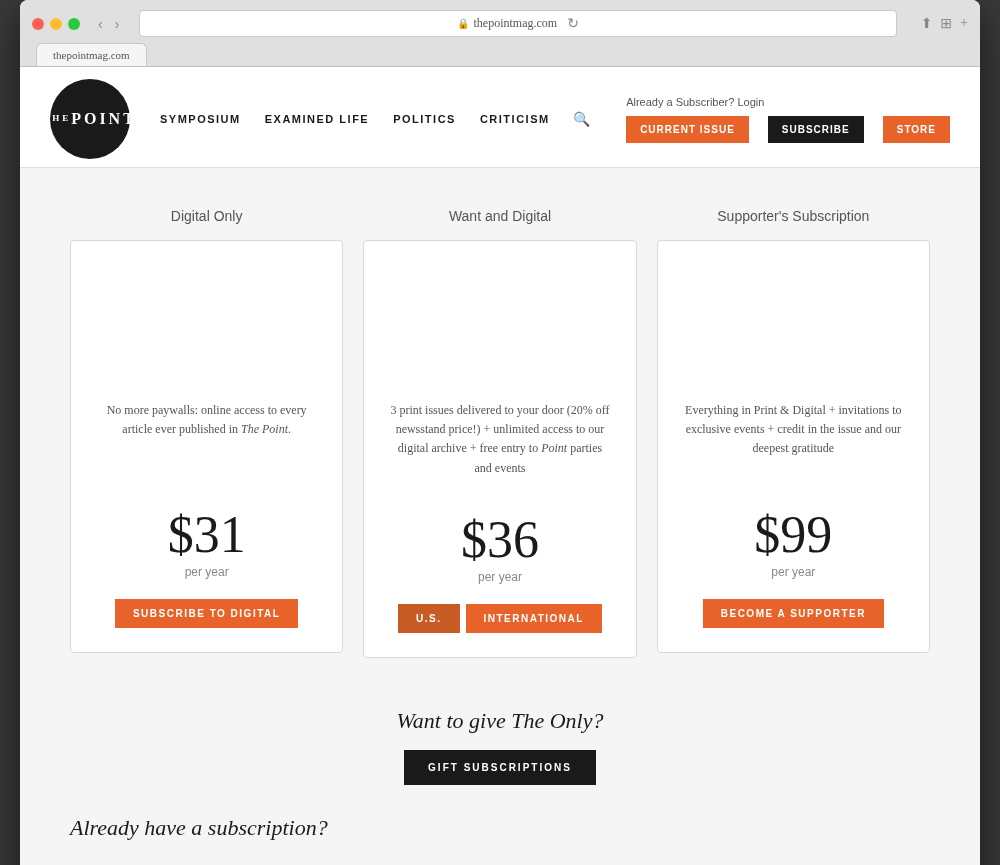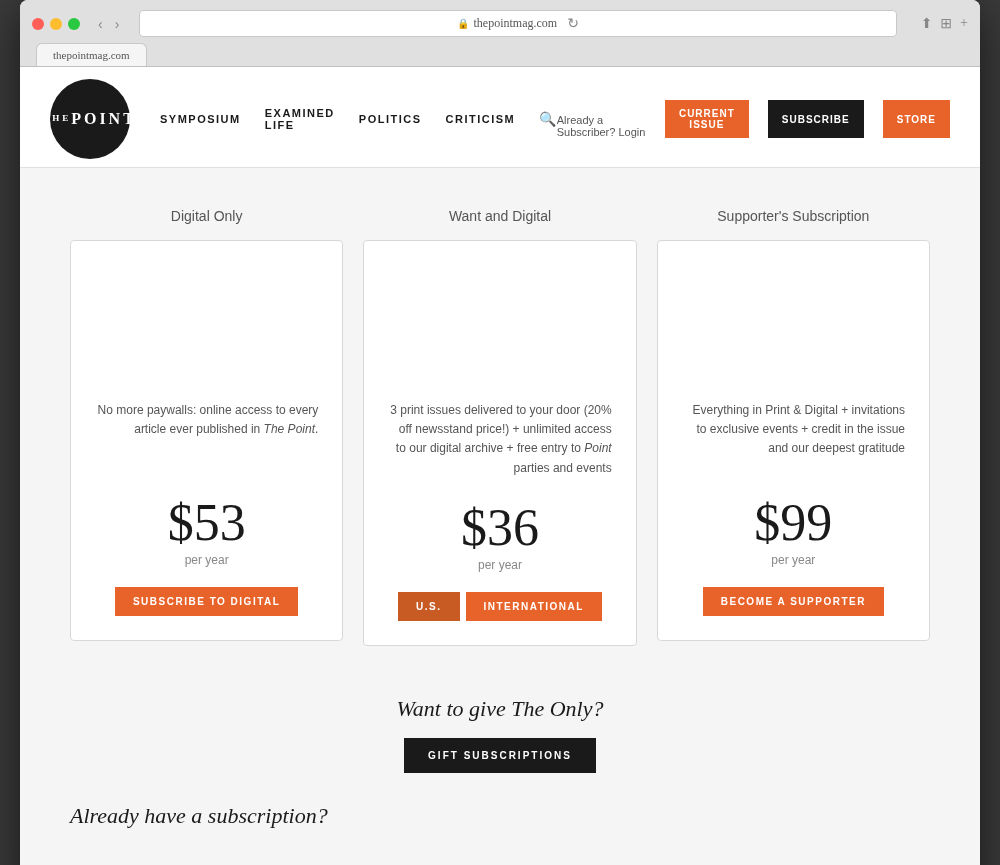--- a/index.html
+++ b/index.html
@@ -116,22 +116,21 @@
       font-size: 11px;
       font-weight: bold;
       letter-spacing: 1.5px;
       color: #1a1a1a;
       text-decoration: none;
       text-transform: uppercase;
     }
     .search-icon-nav { font-size: 14px; color: #555; cursor: pointer; }
     .header-right {
       display: flex;
-      flex-direction: row;
-      align-items: flex-end;
+      flex-direction: column;
       gap: 8px;
     }
     .subscriber-text {
       font-size: 11px;
       color: #555;
       font-family: Arial, sans-serif;
     }
     .header-buttons {
       display: flex;
       gap: 19px;
@@ -208,27 +207,26 @@
       text-align: center;
     }
     .icon-area {
       height: 110px;
       display: flex;
       align-items: center;
       justify-content: center;
       margin-bottom: 20px;
     }
     .card-description {
-      font-family: Liberation Sans, sans-serif;
+      font-family: Liberation Serif, serif;
       font-size: 12px;
       color: #555;
       line-height: 1.6;
-      margin-bottom: 24px;
+      margin-bottom: 36px;
       min-height: 72px;
-      text-align: right;
     }
     .card-description em {
       font-style: italic;
     }
     .price {
       font-size: 52px;
       font-family: Georgia, serif;
       color: #1a1a1a;
       line-height: 1;
       margin-bottom: 4px;
@@ -379,21 +377,21 @@
                 <line x1="50" y1="62" x2="50" y2="76"></line>
 
                 <rect x="28" y="76" width="44" height="8" rx="2"></rect>
 
                 <rect x="18" y="14" width="64" height="40" rx="1" fill="none"></rect>
               </svg>
             </div>
             <div class="card-description">
               No more paywalls: online access to every article ever published in <em>The Point</em>.
             </div>
-            <div class="price">$53</div>
+            <div class="price">$31</div>
             <div class="per-year">per year</div>
             <button class="btn-orange">SUBSCRIBE TO DIGITAL</button>
           </div>
         </div>
 
         <div class="pricing-column">
           <div class="pricing-column-title">Want and Digital</div>
           <div class="pricing-card">
             <div class="icon-area">
               <svg viewBox="0 0 110 90" fill="none" stroke="#1a1a1a" stroke-width="3">

